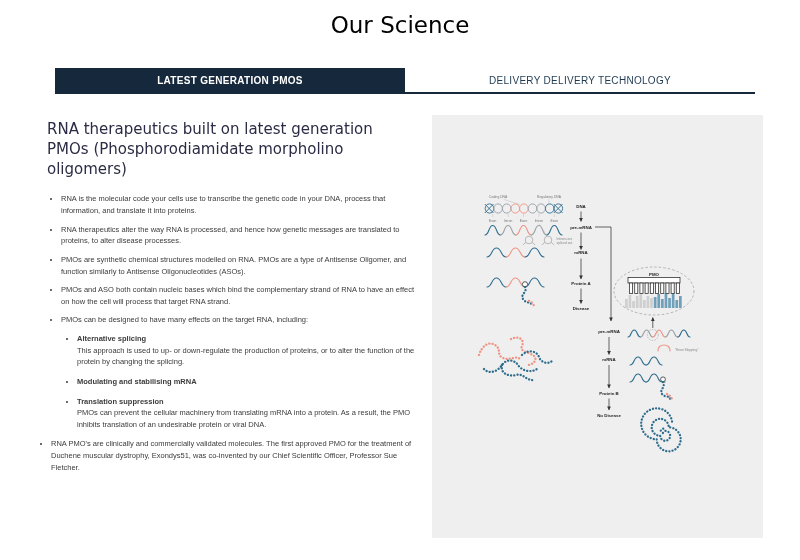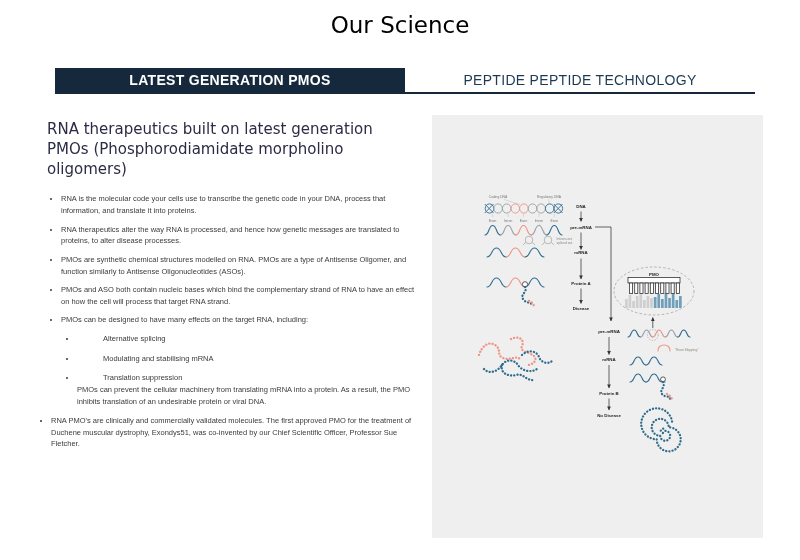--- a/index.html
+++ b/index.html
@@ -2,67 +2,68 @@
 <html><head>
 <meta charset="utf-8">
 <style>
   html,body{margin:0;padding:0;}
   body{width:800px;height:560px;position:relative;background:#ffffff;overflow:hidden;
        font-family:"Liberation Sans",sans-serif;}
   .page-title{position:absolute;top:12px;left:0;width:800px;text-align:center;margin:0;
        font-family:"DejaVu Sans",sans-serif;font-size:23px;font-weight:500;color:#000000;}
   .tabs{position:absolute;top:68px;left:55px;width:700px;height:24px;display:flex;
        border-bottom:2px solid #16293c;}
-  .tab{flex:1;display:flex;align-items:center;justify-content:center;font-size:14px;
+  .tab{flex:1;display:flex;align-items:center;justify-content:center;font-size:10px;
        letter-spacing:.3px;cursor:pointer;}
   .tab.active{background:#16293c;color:#ffffff;font-weight:700;}
   .tab.inactive{background:#ffffff;color:#1d3a52;font-weight:500;}
   .left-col{position:absolute;left:47px;top:120px;width:378px;color:#3b3b3b;}
   .section-heading{margin:0 0 14px 0;width:335px;font-family:"DejaVu Sans",sans-serif;
        font-size:15px;line-height:1.32;font-weight:500;color:#2b2b45;}
   ul.bullets{margin:0;padding:0 0 0 14px;font-size:7.5px;line-height:1.55;list-style:disc;}
   ul.bullets>li{margin-bottom:7px;padding-right:10px;}
   ul.bullets>li.outdent{margin-left:-10px;margin-top:8px;}
   ul.sub{margin:7px 0 0 2px;padding-left:14px;list-style:disc;}
   ul.sub>li{margin-bottom:8px;}
-  .t{font-weight:400;display:block;margin-left:26px;}
+  .t{font-weight:700;display:block;}
   .b{display:block;}
   .panel{position:absolute;left:432px;top:115px;width:331px;height:423px;background:#efefef;}
   .panel svg{display:block;width:331px;height:423px;}
   .panel svg text{font-family:"Liberation Sans",sans-serif;}
   .fl{font-size:4.4px;font-weight:bold;fill:#1d1d1d;text-anchor:middle;}
   .sm{font-size:3.3px;fill:#777;text-anchor:middle;}
   .sms{font-size:3.3px;fill:#888;text-anchor:start;}
   .wv{fill:none;stroke-width:1.1;stroke-linecap:round;}
   .ar{stroke:#333;stroke-width:.75;fill:none;marker-end:url(#ah);}
   .thin{stroke:#b0b0b0;stroke-width:.4;fill:none;}
   .bead{fill:none;stroke-linecap:round;stroke-dasharray:0.1 3.1;stroke-width:2.3;}
 </style>
 </head>
 <body>
 
 <h1 class="page-title">Our Science</h1>
 
 <div class="tabs">
   <div class="tab active">LATEST GENERATION PMOS</div>
-  <div class="tab inactive">PEPTIDE PEPTIDE TECHNOLOGY</div>
+  <div class="tab inactive">DELIVERY DELIVERY TECHNOLOGY</div>
 </div>
 
 <div class="left-col">
   <h2 class="section-heading">RNA therapeutics built on latest generation PMOs (Phosphorodiamidate morpholino oligomers)</h2>
   <ul class="bullets">
     <li>RNA is the molecular code your cells use to transcribe the genetic code in your DNA, process that information, and translate it into proteins.</li>
     <li>RNA therapeutics alter the way RNA is processed, and hence how genetic messages are translated to proteins, to alter disease processes.</li>
     <li>PMOs are synthetic chemical structures modelled on RNA. PMOs are a type of Antisense Oligomer, and function similarly to Antisense Oligonucleotides (ASOs).</li>
     <li>PMOs and ASO both contain nucleic bases which bind the complementary strand of RNA to have an effect on how the cell will process that target RNA strand.</li>
     <li>
       <span>PMOs can be designed to have many effects on the target RNA, including:</span>
       <ul class="sub">
         <li>
           <span class="t">Alternative splicing</span>
+          <span class="b">This approach is used to up- or down-regulate the production of proteins, or to alter the function of the protein by changing the splicing.</span>
         </li>
         <li>
           <span class="t">Modulating and stabilising mRNA</span>
         </li>
         <li>
           <span class="t">Translation suppression</span>
           <span class="b">PMOs can prevent the cellular machinery from translating mRNA into a protein. As a result, the PMO inhibits translation of an undesirable protein or viral DNA.</span>
         </li>
       </ul>
     </li>

